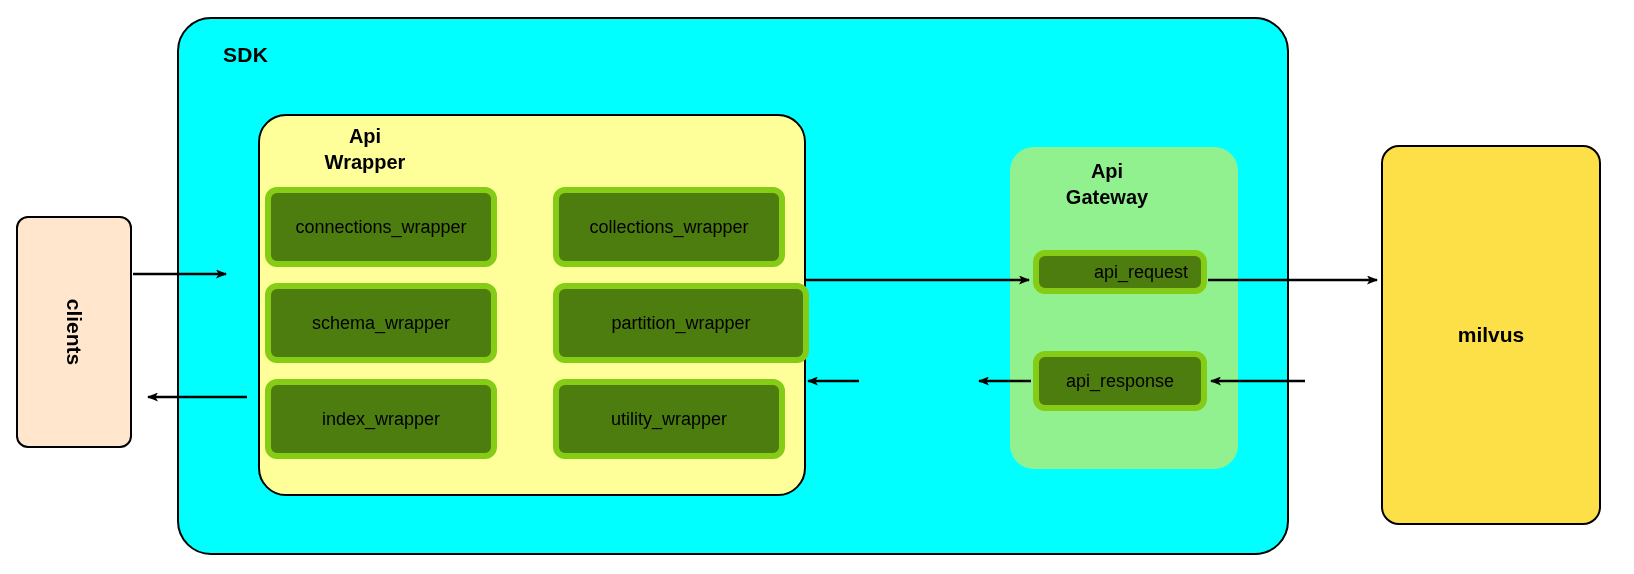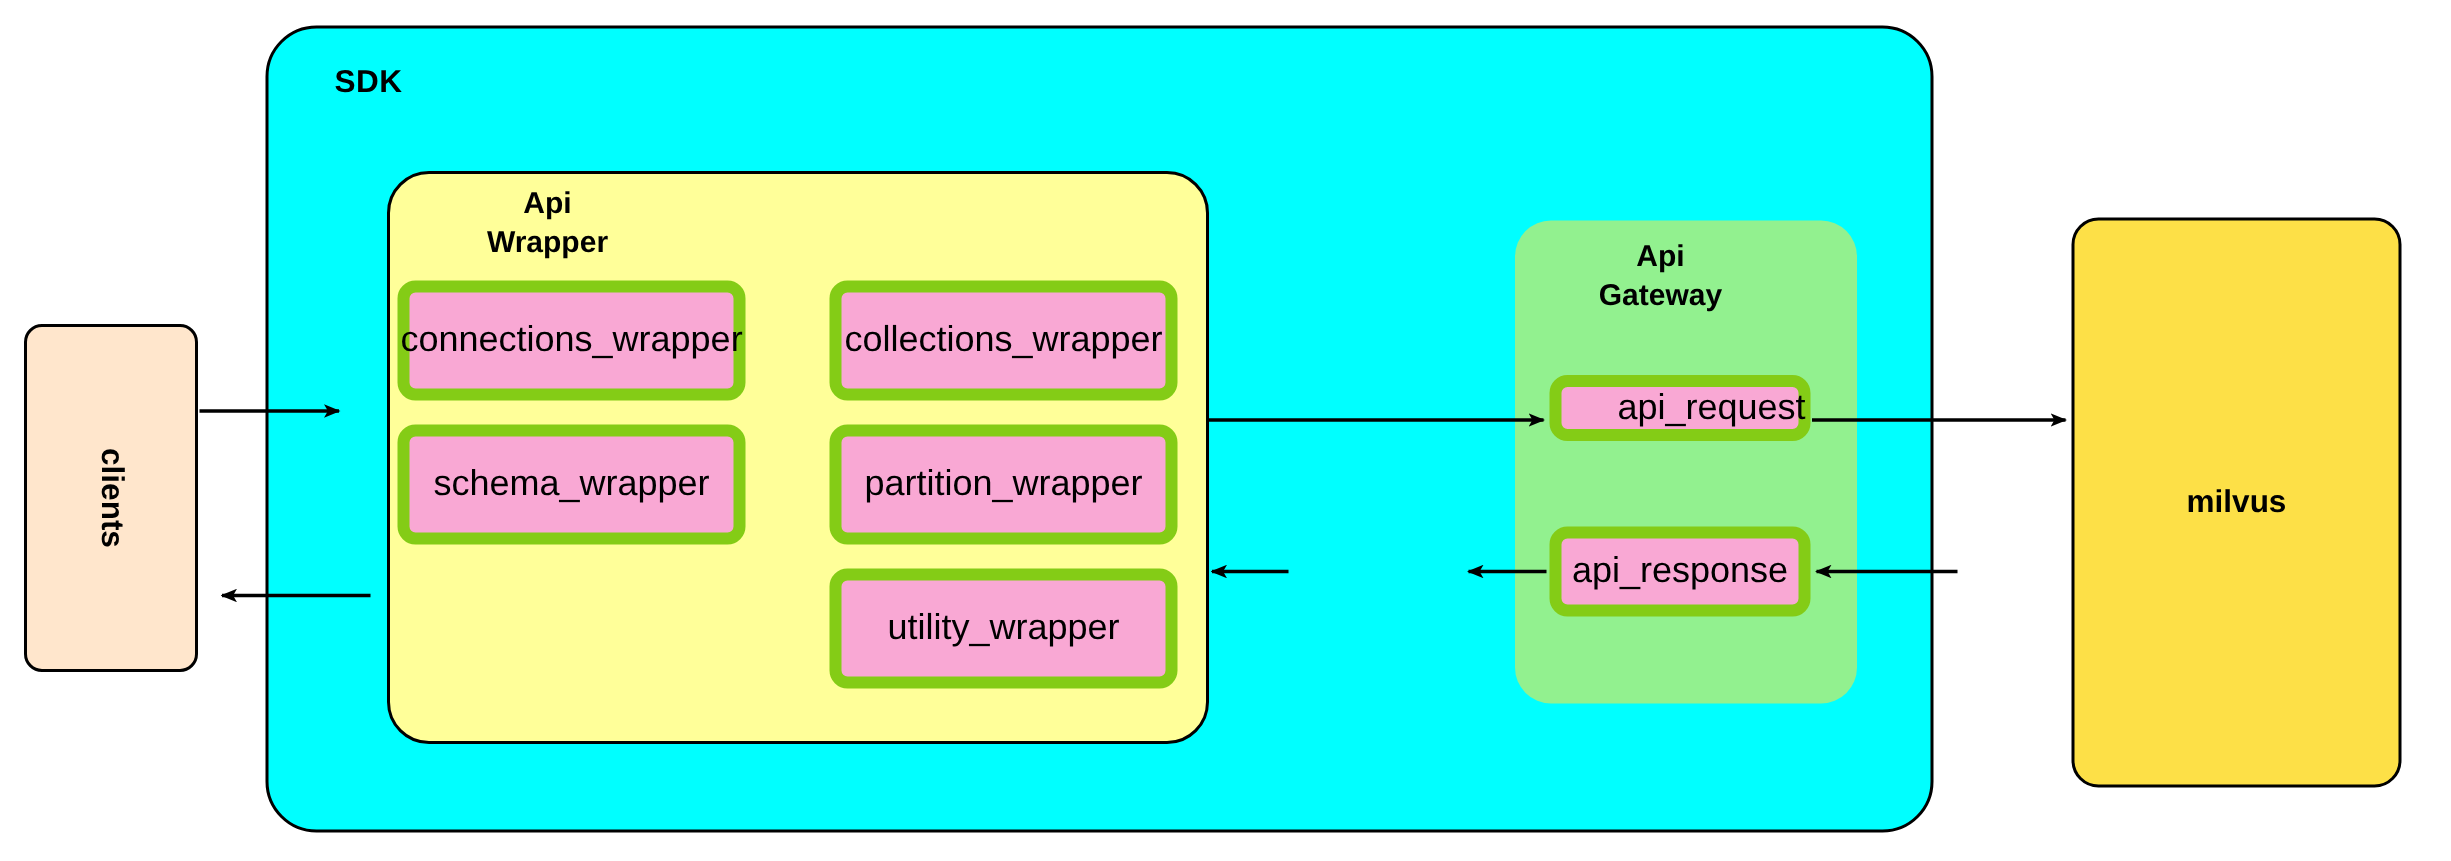--- a/index.html
+++ b/index.html
@@ -87,32 +87,32 @@
     top: 12px;
     width: 150px;
     font-size: 20px;
     font-weight: bold;
     line-height: 1.28;
     text-align: center;
   }
 
   
   .leaf-box {
-    background: #f9a8d4;
-    border: 8px solid #84cc16;
+    background: #4d7c0f;
+    border: 6px solid #84cc16;
     border-radius: 12px;
-    font-size: 24px;
+    font-size: 18px;
     font-weight: normal;
   }
 
   
   .box-connections { left: 265px;  top: 187px; width: 232px; height: 80px; }
   .box-collections { left: 553px;  top: 187px; width: 232px; height: 80px; }
   .box-schema      { left: 265px;  top: 283px; width: 232px; height: 80px; }
-  .box-partition   { left: 553px;  top: 283px; width: 232px; height: 80px; }
+  .box-partition   { left: 553px;  top: 283px; width: 256px; height: 80px; }
   .box-index       { left: 265px;  top: 379px; width: 232px; height: 80px; }
   .box-utility     { left: 553px;  top: 379px; width: 232px; height: 80px; }
 
   .box-api-request  { left: 1033px; top: 250px; width: 174px; height: 44px; padding-left: 42px; }
   .box-api-response { left: 1033px; top: 351px; width: 174px; height: 60px; }
 
   .box-checker { left: 861px; top: 352px; width: 114px; height: 58px; }
 
   
   .clients-box {
@@ -180,20 +180,23 @@
   </div>
   <div class="node leaf-box box-schema">
     <span>schema_wrapper</span>
   </div>
   <div class="node leaf-box box-collections">
     <span>collections_wrapper</span>
   </div>
   <div class="node leaf-box box-partition">
     <span>partition_wrapper</span>
   </div>
+  <div class="node leaf-box box-index">
+    <span>index_wrapper</span>
+  </div>
   <div class="node leaf-box box-utility">
     <span>utility_wrapper</span>
   </div>
 
 
   <div class="node leaf-box box-api-request">
     <span>api_request</span>
   </div>
   <div class="node leaf-box box-api-response">
     <span>api_response</span>

